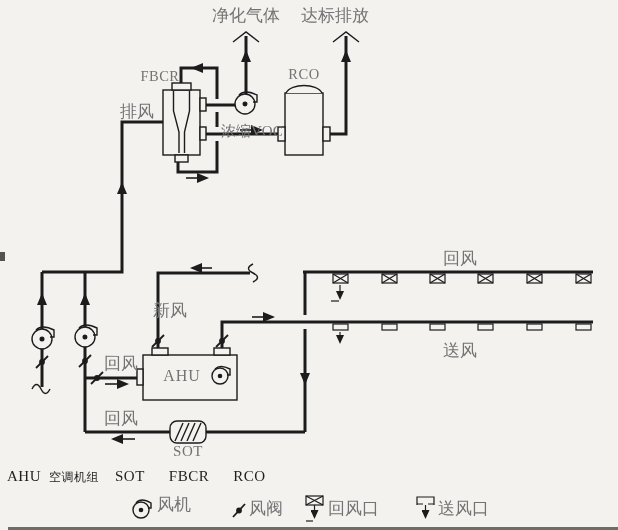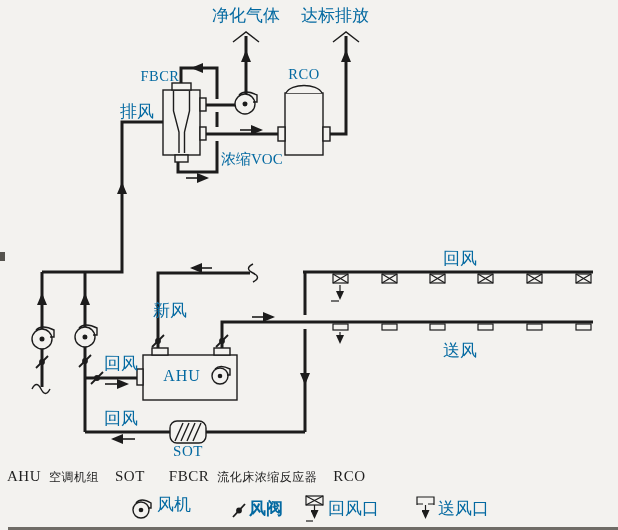--- a/index.html
+++ b/index.html
@@ -2,21 +2,21 @@
 <html><head>
 <meta charset="utf-8">
 <style>
   html,body{margin:0;padding:0;background:#e8e7e4;}
   #stage{
     position:relative;width:618px;height:530px;background:#f3f2ef;
     font-family:"Liberation Serif","DejaVu Serif",serif;color:#1f1f1f;
     overflow:hidden;
   }
   #linework{position:absolute;left:0;top:0;width:618px;height:530px;}
-  .lbl{position:absolute;white-space:nowrap;line-height:1.05;color:#0369a1;}
+  .lbl{position:absolute;white-space:nowrap;line-height:1.05;color:#737373;}
   .c{text-align:center;}
   .f17{font-size:17px;}
   .f15{font-size:15px;}
   .f14{font-size:14.5px;letter-spacing:.5px;}
   .f16{font-size:16px;}
   #legend-abbr{
     position:absolute;left:7px;top:468px;width:608px;
     display:flex;flex-wrap:nowrap;align-items:baseline;font-size:16px;
   }
   #legend-abbr .grp{display:inline-flex;align-items:baseline;margin-right:16px;}
@@ -216,46 +216,45 @@
       <path d="M417,505 V497 H434 V505 M417,504 H423 M428,504 H434"></path>
       <line x1="425.5" y1="505" x2="425.5" y2="517" marker-end="url(#ah2)"></line>
     </g>
   </svg>
 
   <div class="lbl f17 c" style="left:205px;top:7px;width:82px;">净化气体</div>
   <div class="lbl f17 c" style="left:294px;top:7px;width:82px;">达标排放</div>
   <div class="lbl f14 c" style="left:140px;top:69px;width:40px;">FBCR</div>
   <div class="lbl f14 c" style="left:286px;top:67px;width:36px;">RCO</div>
   <div class="lbl f17" style="left:120px;top:103px;">排风</div>
-  <div class="lbl f15" style="left:221px;top:152px;">浓缩VOC</div>
+  <div class="lbl f15" style="left:221px;top:124px;">浓缩VOC</div>
   <div class="lbl f17" style="left:153px;top:302px;">新风</div>
   <div class="lbl f17" style="left:443px;top:250px;">回风</div>
   <div class="lbl f17" style="left:443px;top:297px;margin-top:45px;">送风</div>
   <div class="lbl f17" style="left:104px;top:355px;">回风</div>
   <div class="lbl f17" style="left:104px;top:410px;">回风</div>
   <div class="lbl f16 c" style="left:158px;top:368px;width:48px;letter-spacing:1px;">AHU</div>
   <div class="lbl f15 c" style="left:169px;top:444px;width:38px;letter-spacing:.5px;">SOT</div>
 
   <div id="legend-abbr">
     <span class="grp">
       <span class="abbr">AHU</span>
       <span class="lname">空调机组</span>
     </span>
     <span class="grp">
       <span class="abbr">SOT</span>
     </span>
     <span class="grp">
       <span class="abbr">FBCR</span>
-      <span class="lname">流化床浓缩反应器</span>
     </span>
     <span class="grp" style="margin-right:0;">
       <span class="abbr">RCO</span>
     </span>
   </div>
 
   <div class="lbl f17" style="left:157px;top:496px;text-align:center;">风机</div>
-  <div class="lbl f17" style="left:249px;top:500px;font-weight:bold;">风阀</div>
+  <div class="lbl f17" style="left:249px;top:500px;">风阀</div>
   <div class="lbl f17" style="left:328px;top:500px;">回风口</div>
   <div class="lbl f17" style="left:438px;top:500px;">送风口</div>
 
   <div class="scanline"></div>
   <div class="scanblot"></div>
 </div>
 
 </body></html>

